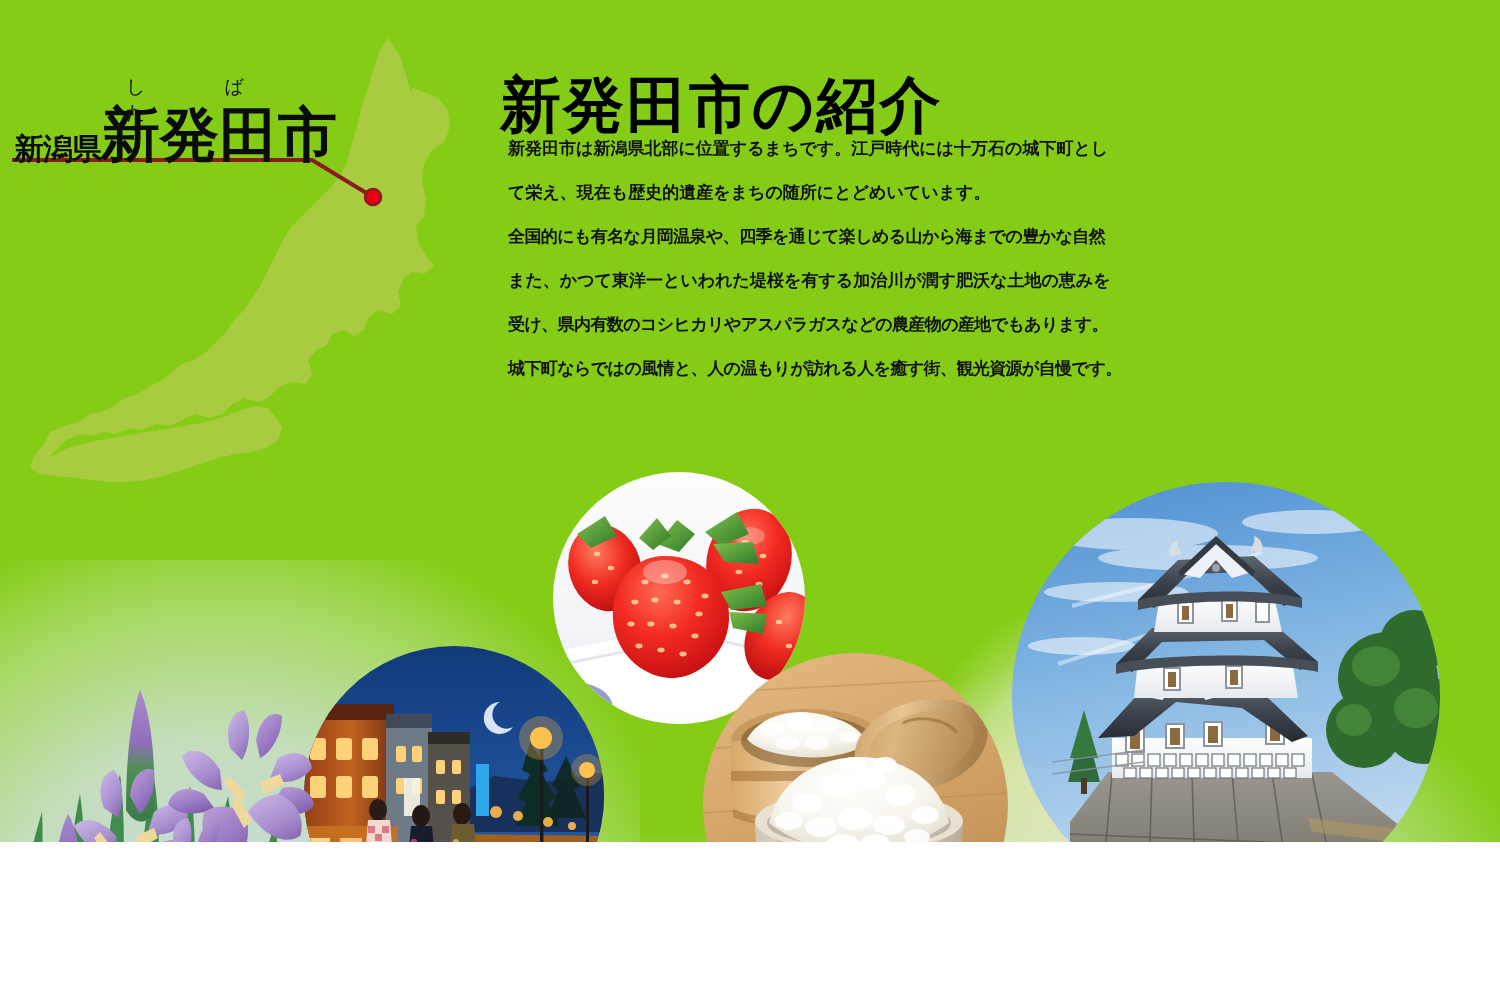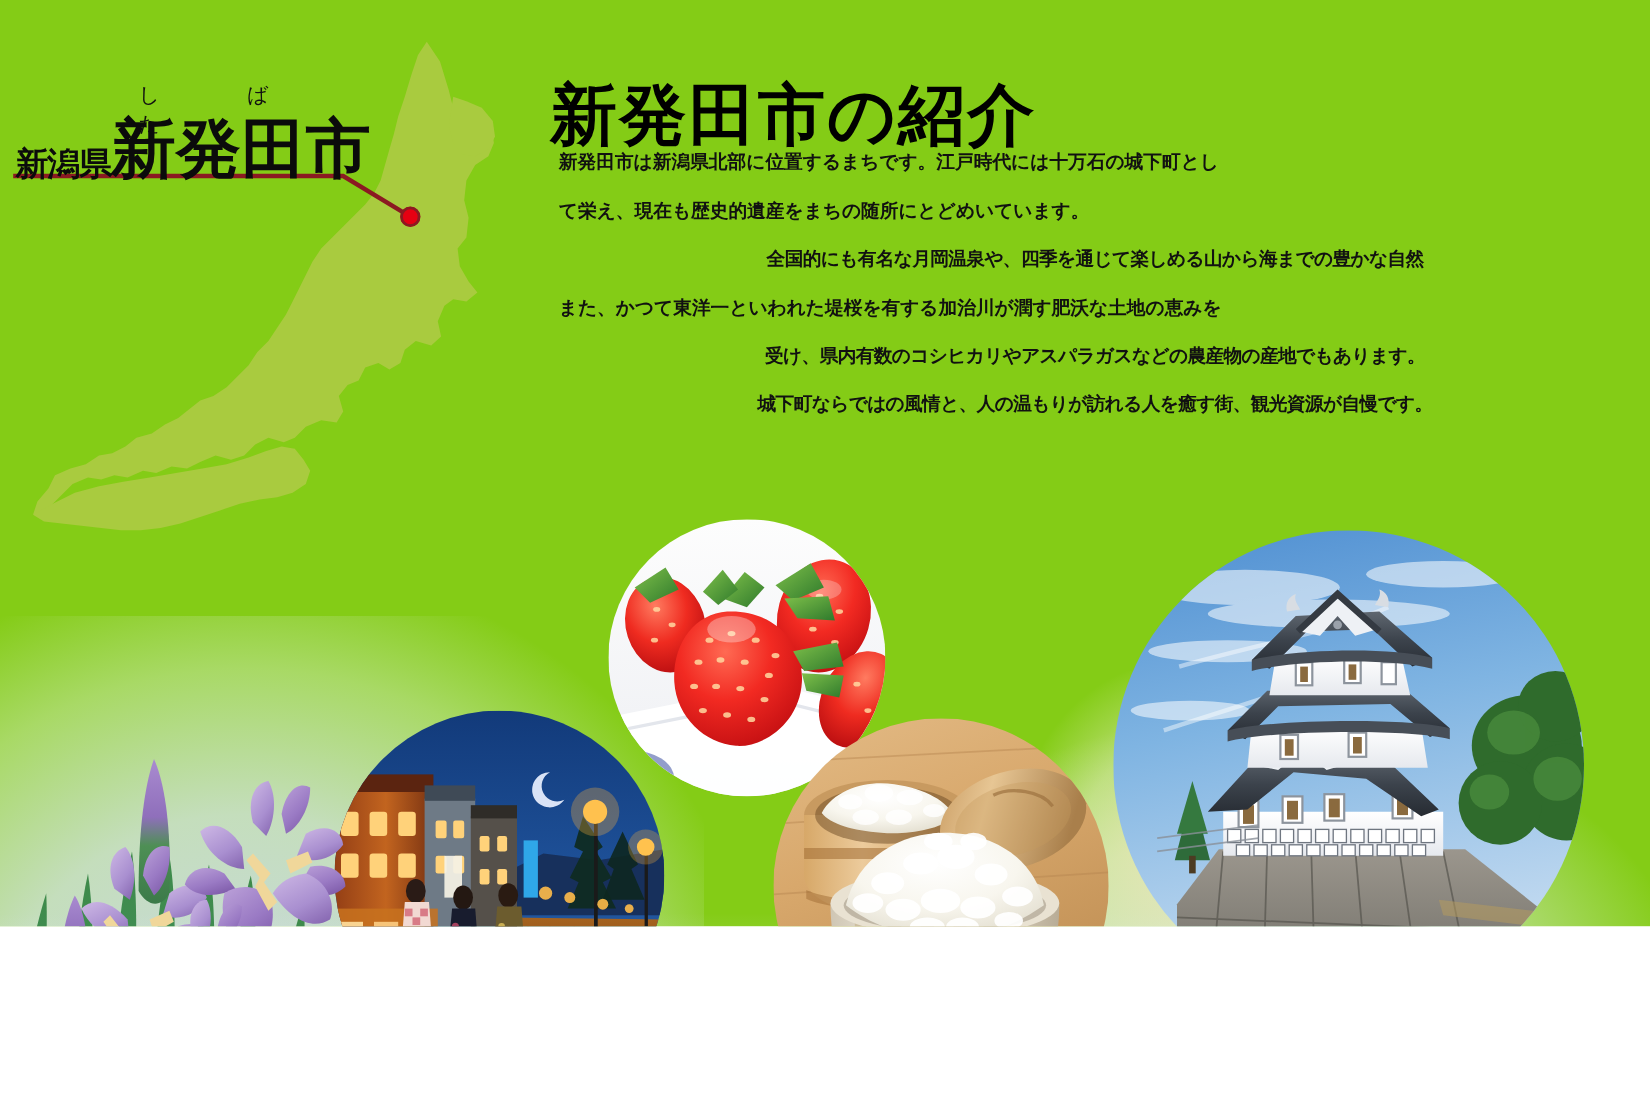--- a/index.html
+++ b/index.html
@@ -59,21 +59,21 @@
   }
 
   
   .body-copy{
     position:absolute;left:508px;top:126px;width:975px;
     font-family:"DejaVu Serif","Liberation Serif",serif;
     font-weight:700;font-size:17px;line-height:44px;color:#111;
     letter-spacing:0px;
   }
   .body-copy p{margin:0;white-space:nowrap;}
-  .body-copy p.tight{letter-spacing:-0.6px;text-align:center;}
+  .body-copy p.tight{letter-spacing:-0.6px;}
 
   
   .photo{position:absolute;border-radius:50%;overflow:hidden;}
   .photo .inner{position:absolute;inset:0;}
 
   
   #photo-strawberry{left:553px;top:472px;width:252px;height:252px;}
   
   #photo-onsen{left:304px;top:646px;width:300px;height:300px;}
   

